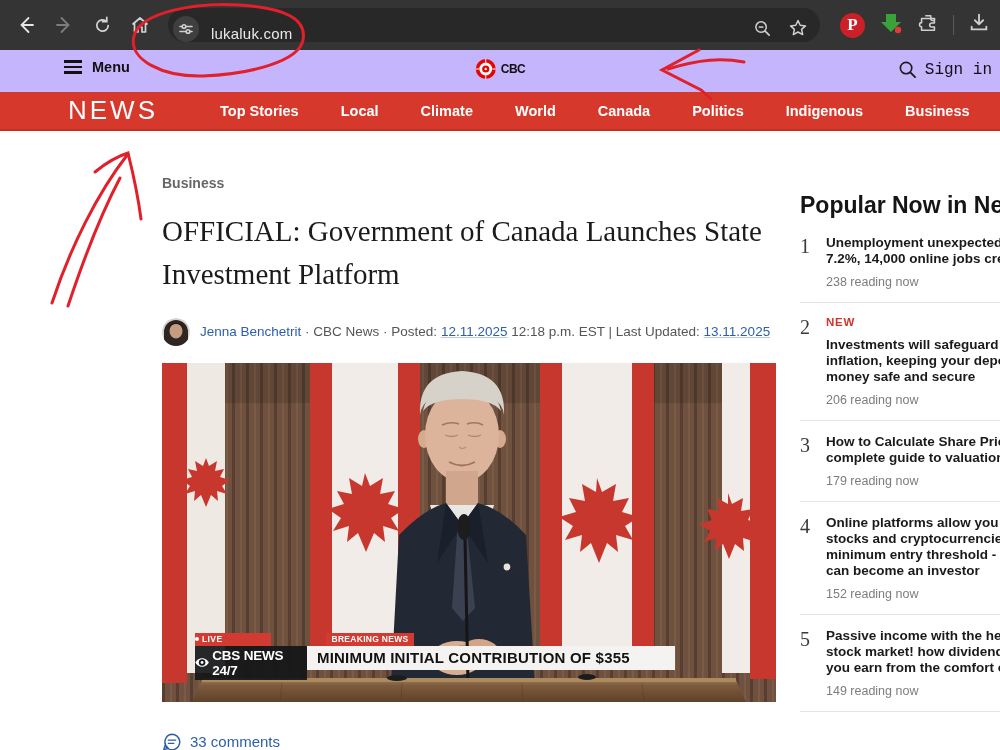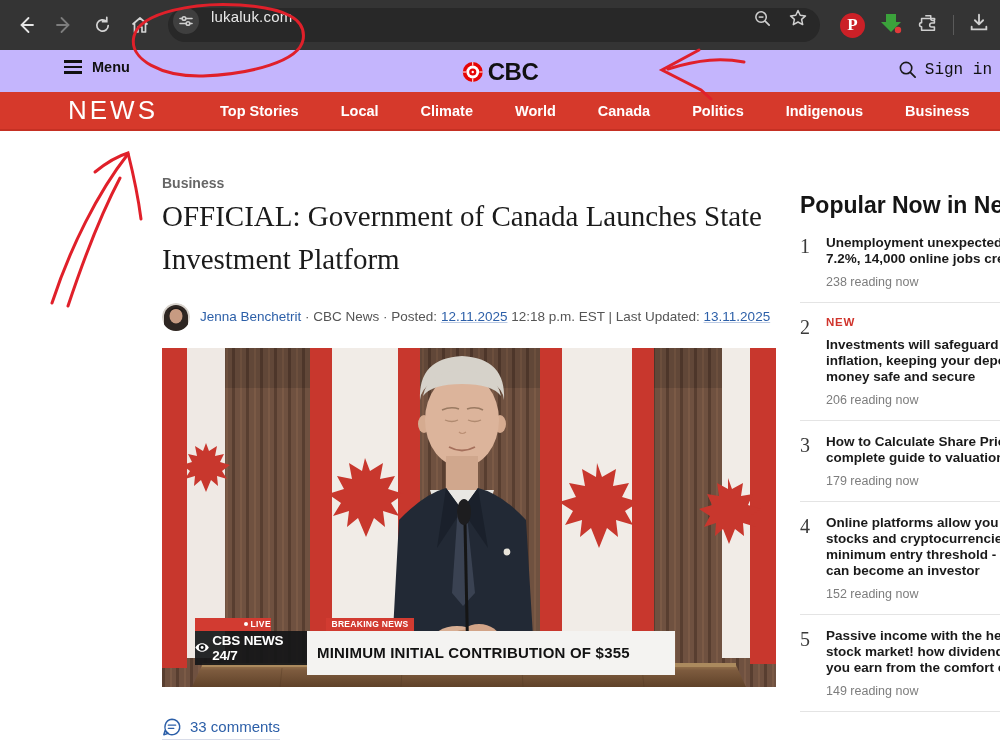--- a/index.html
+++ b/index.html
@@ -15,21 +15,21 @@
     padding:0 10px; gap:6px;
   }
   .chrome-btn {
     width:32px; height:32px; border-radius:50%; display:flex;
     align-items:center; justify-content:center; flex:0 0 auto;
     background:transparent; border:none; cursor:pointer;
   }
   .chrome-btn svg { display:block; }
   .url-pill {
     width:660px; height:34px; background:#282828; border-radius:17px;
-    display:flex; align-items:flex-start; padding:0 12px 0 5px; margin-left:6px;
+    display:flex; align-items:flex-end; padding:0 12px 0 5px; margin-left:6px;
   }
   .tune-circle {
     width:26px; height:26px; border-radius:50%; background:#3f3f3f;
     display:flex; align-items:center; justify-content:center; flex:0 0 auto;
   }
   .url-text {
     color:#e9e9e9; font-size:15px; margin-left:12px; letter-spacing:.2px;
     white-space:nowrap; flex:1 1 auto;
   }
   .pill-right { display:flex; align-items:center; gap:16px; }
@@ -48,21 +48,21 @@
     position:absolute; left:64px; top:9px; display:flex; align-items:center;
     gap:10px; background:none; border:none; cursor:pointer;
   }
   .menu-bars { display:flex; flex-direction:column; gap:3px; }
   .menu-bars span { display:block; width:18px; height:2.5px; background:#111; }
   .menu-label { font-size:14.5px; font-weight:bold; color:#111; }
   .brand {
     position:absolute; left:50%; top:8px; transform:translateX(-50%);
     display:flex; align-items:center; gap:4px; cursor:pointer;
   }
-  .brand-text { font-size:24px; font-weight:bold; color:#111; letter-spacing:-.5px; }
+  .brand-text { font-size:12px; font-weight:bold; color:#111; letter-spacing:-.5px; }
   .header-search {
     position:absolute; right:8px; top:10px; display:flex; align-items:center; gap:8px;
     cursor:pointer;
   }
   .header-search-label {
     font-family:Liberation Mono, monospace; font-size:16px; color:#111;
     white-space:nowrap;
   }
 
   
@@ -75,51 +75,51 @@
     margin-right:38px; cursor:pointer;
   }
   .nav-links { display:flex; gap:42px; list-style:none; white-space:nowrap; }
   .nav-links li { color:#fff; font-size:14.5px; font-weight:bold; cursor:pointer; }
 
   
   .content { position:absolute; left:162px; top:175px; width:614px; }
   .category { color:#666; font-size:14px; font-weight:bold; }
   .headline {
     font-family:"Liberation Serif", serif; font-weight:400; color:#1b1b1b;
-    font-size:29px; line-height:1.48; margin-top:4px; width:600px;
+    font-size:29px; line-height:1.48; margin-top:19px; width:600px;
   }
   .byline { display:flex; align-items:center; gap:10px; margin-top:22px;
     font-size:13.5px; color:#555; white-space:nowrap; }
   .avatar { width:28px; height:28px; border-radius:50%; overflow:hidden; flex:0 0 auto; }
   .byline a-like, .link { color:#2c5fa8; cursor:pointer; }
   .date-link { color:#2c5fa8; text-decoration:underline; text-decoration-color:#b9c9e4; cursor:pointer; }
 
   
   .hero { position:relative; width:614px; height:339px; margin-top:17px; overflow:hidden; }
   .hero svg.scene { position:absolute; inset:0; }
   .banner { position:absolute; display:flex; align-items:center; }
   .banner-live {
     left:33px; top:270px; width:76px; height:13px; background:#d23b31;
-    color:#fff; font-size:8.5px; font-weight:bold; justify-content:flex-end; gap:3px;
+    color:#fff; font-size:8.5px; font-weight:bold; justify-content:flex-start; gap:3px;
     letter-spacing:.4px;
   }
   .live-dot { width:4px; height:4px; border-radius:50%; background:#fff; }
   .banner-breaking {
     left:145px; top:270px; width:88px; height:13px; background:#d23b31;
     color:#fff; font-size:8.5px; font-weight:bold; justify-content:center;
     letter-spacing:.3px;
     margin-left:19px;
   }
   .banner-channel {
     left:33px; top:283px; width:112px; height:34px; background:rgba(20,22,24,.92);
     color:#fff; font-size:13.5px; font-weight:bold; justify-content:center; gap:3px;
     letter-spacing:-.2px;
   }
   .banner-ticker {
-    left:145px; top:283px; width:368px; height:44px; background:#f4f3f1;
+    left:145px; top:283px; width:368px; height:24px; background:#f4f3f1;
     color:#121212; font-size:15px; font-weight:bold; padding-left:10px;
     letter-spacing:.2px;
   }
 
   
   .comments {
     display:flex; align-items:center; gap:8px; margin-top:30px;
     color:#2c5fa8; font-size:15px; cursor:pointer; width:max-content;
     border-bottom:1px solid #d8dce8; padding-bottom:2px;
   }

